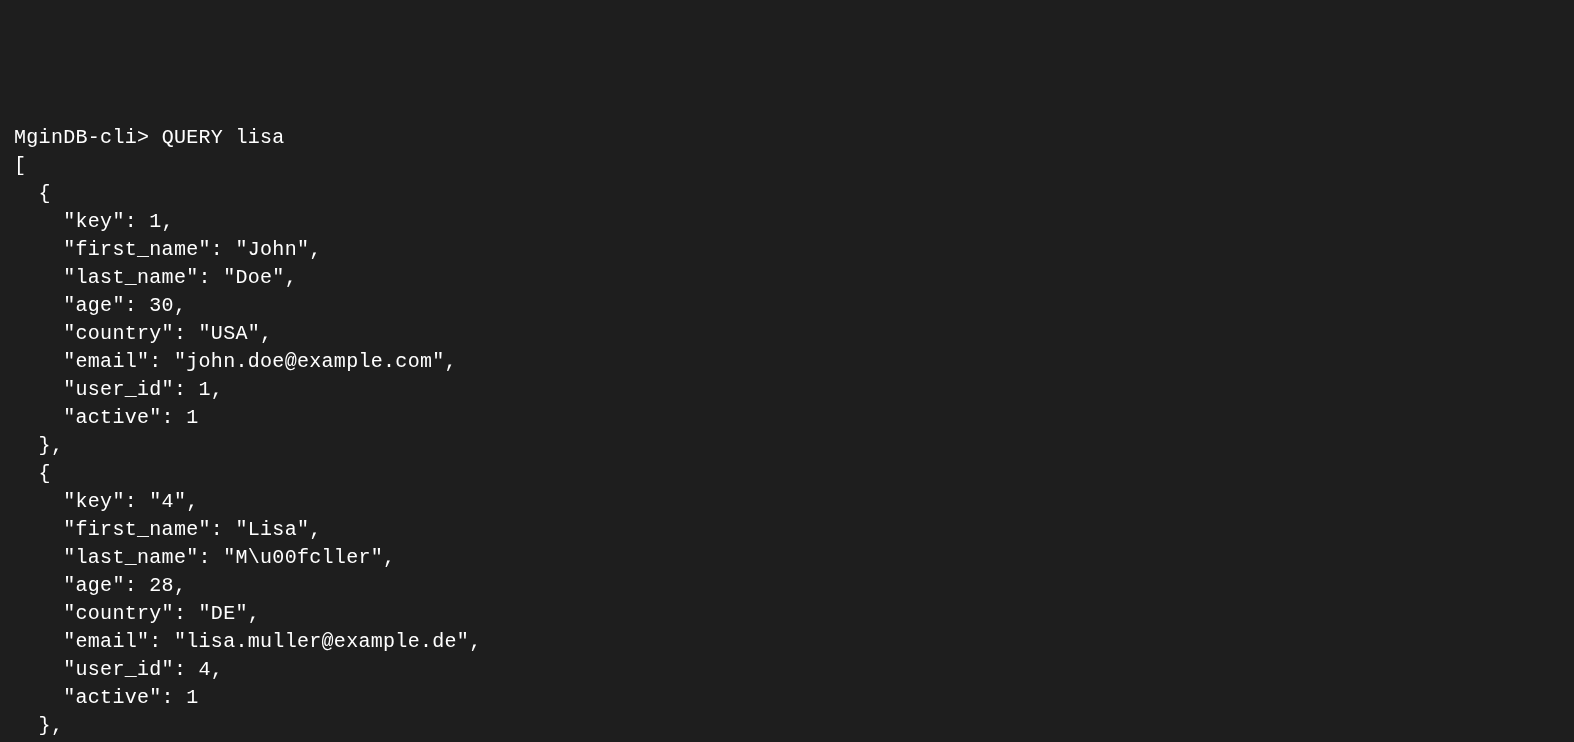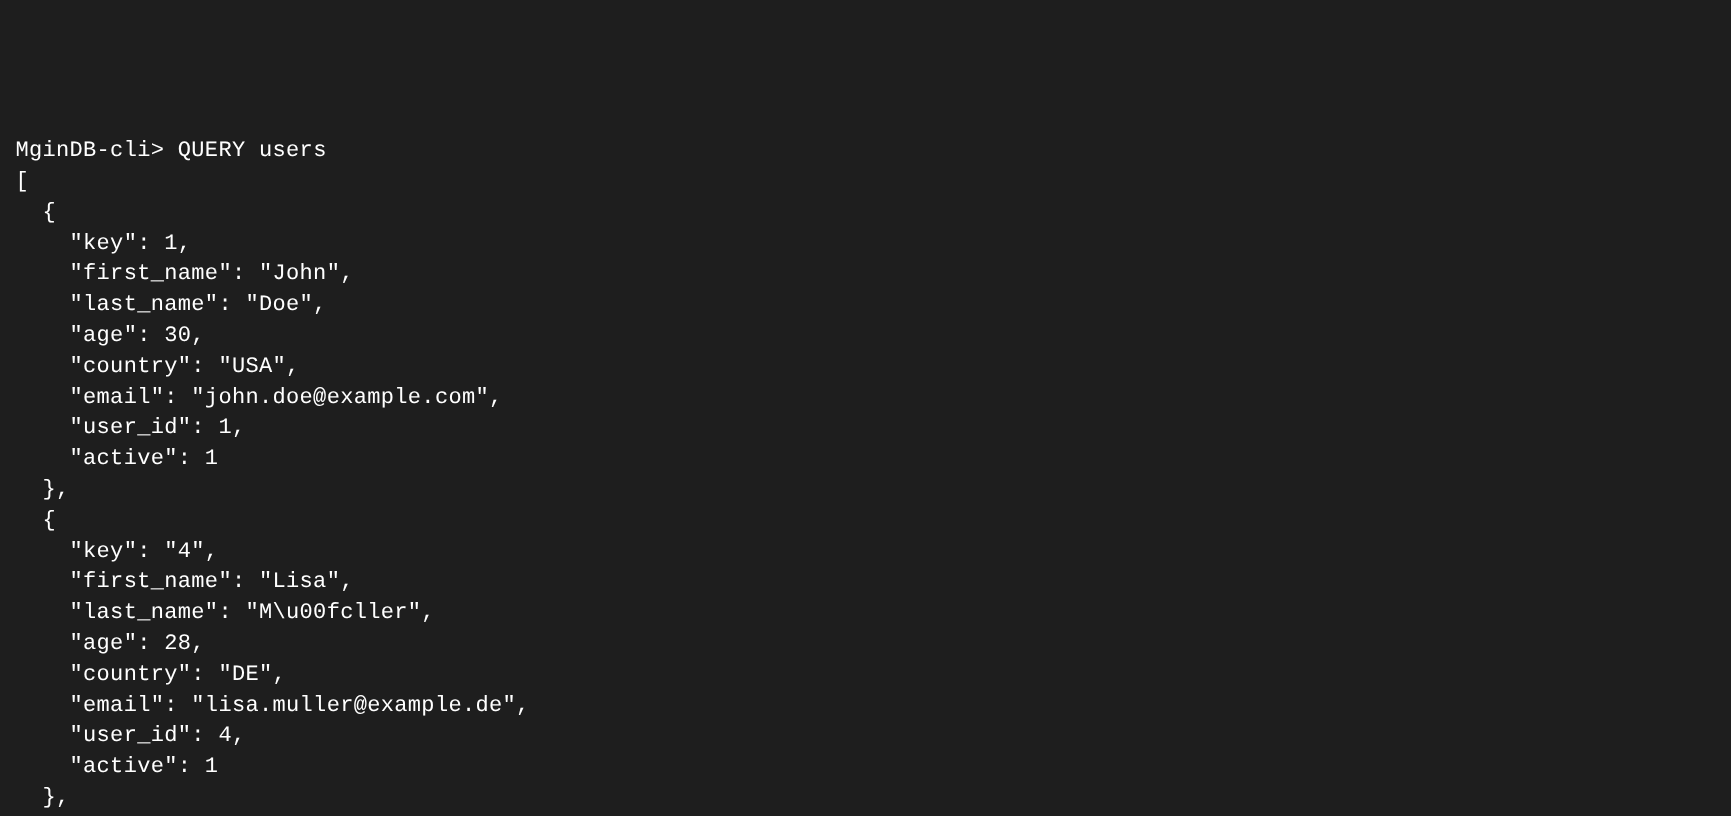--- a/index.html
+++ b/index.html
@@ -23,21 +23,21 @@
     }
     .terminal-line {
       white-space: pre;
     }
   </style>
 </head>
 <body>
 
 
 
-<div><span class="terminal-line"><span>MginDB-cli&gt;</span> <span>QUERY users</span></span>
+<div><span class="terminal-line"><span>MginDB-cli&gt;</span> <span>QUERY lisa</span></span>
 <div>[
   {
     "key": 1,
     "first_name": "John",
     "last_name": "Doe",
     "age": 30,
     "country": "USA",
     "email": "john.doe@example.com",
     "user_id": 1,
     "active": 1

